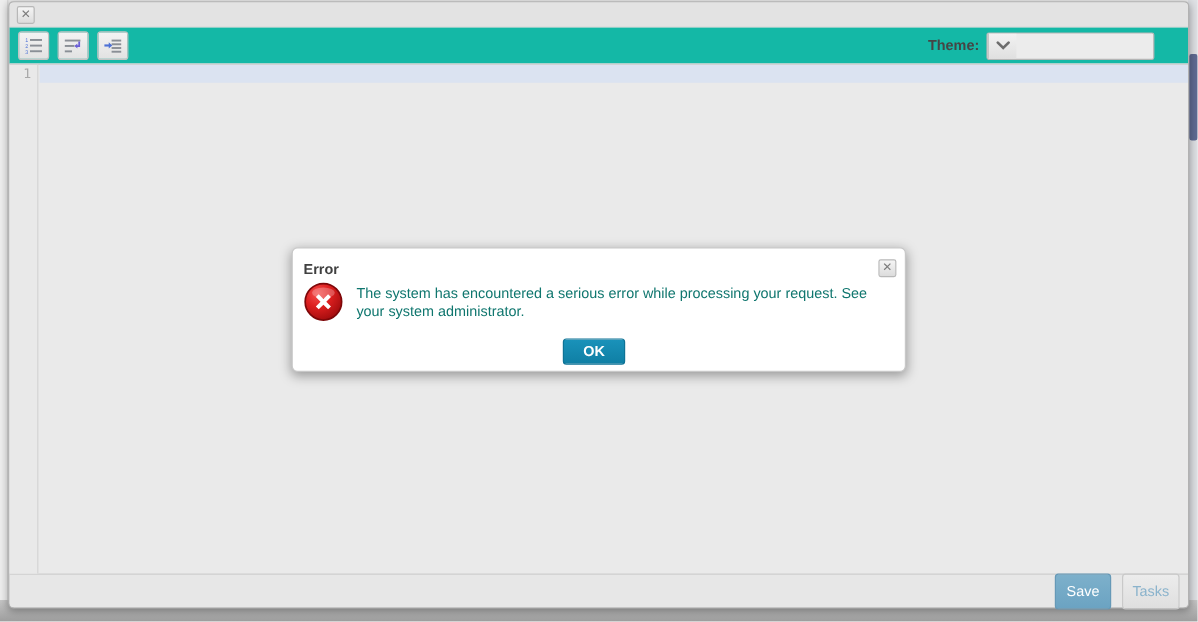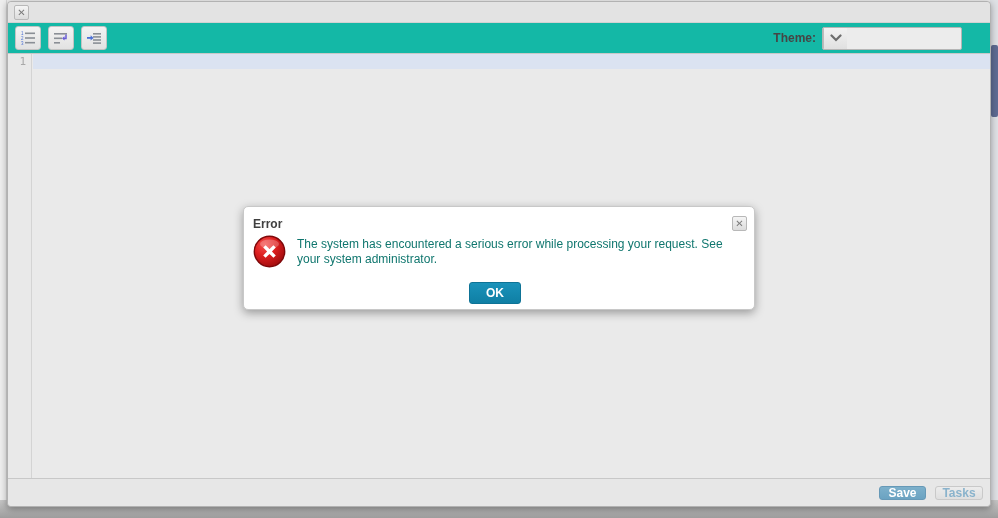--- a/index.html
+++ b/index.html
@@ -114,22 +114,22 @@
   }
 
   
   .footer {
     position: absolute; left: 0; bottom: 0; right: 0; height: 27px;
     background: #e7e7e7; border-radius: 0 0 4px 4px;
     display: flex; align-items: center; justify-content: flex-end;
     padding: 0 7px;
   }
   .btn {
-    height: 14px; border-radius: 3px;
-    font-size: 12px; font-weight: bold;
+    height: 30px; border-radius: 3px;
+    font-size: 12px; font-weight: normal;
     display: flex; align-items: center; justify-content: center;
     cursor: pointer;
     text-align: right;
   }
   .btn-save {
     width: 47px; margin-right: 9px;
     background: linear-gradient(#7db0cb, #6ba3c2);
     border: 1px solid #6699b7; color: #ffffff;
   }
   .btn-close {

